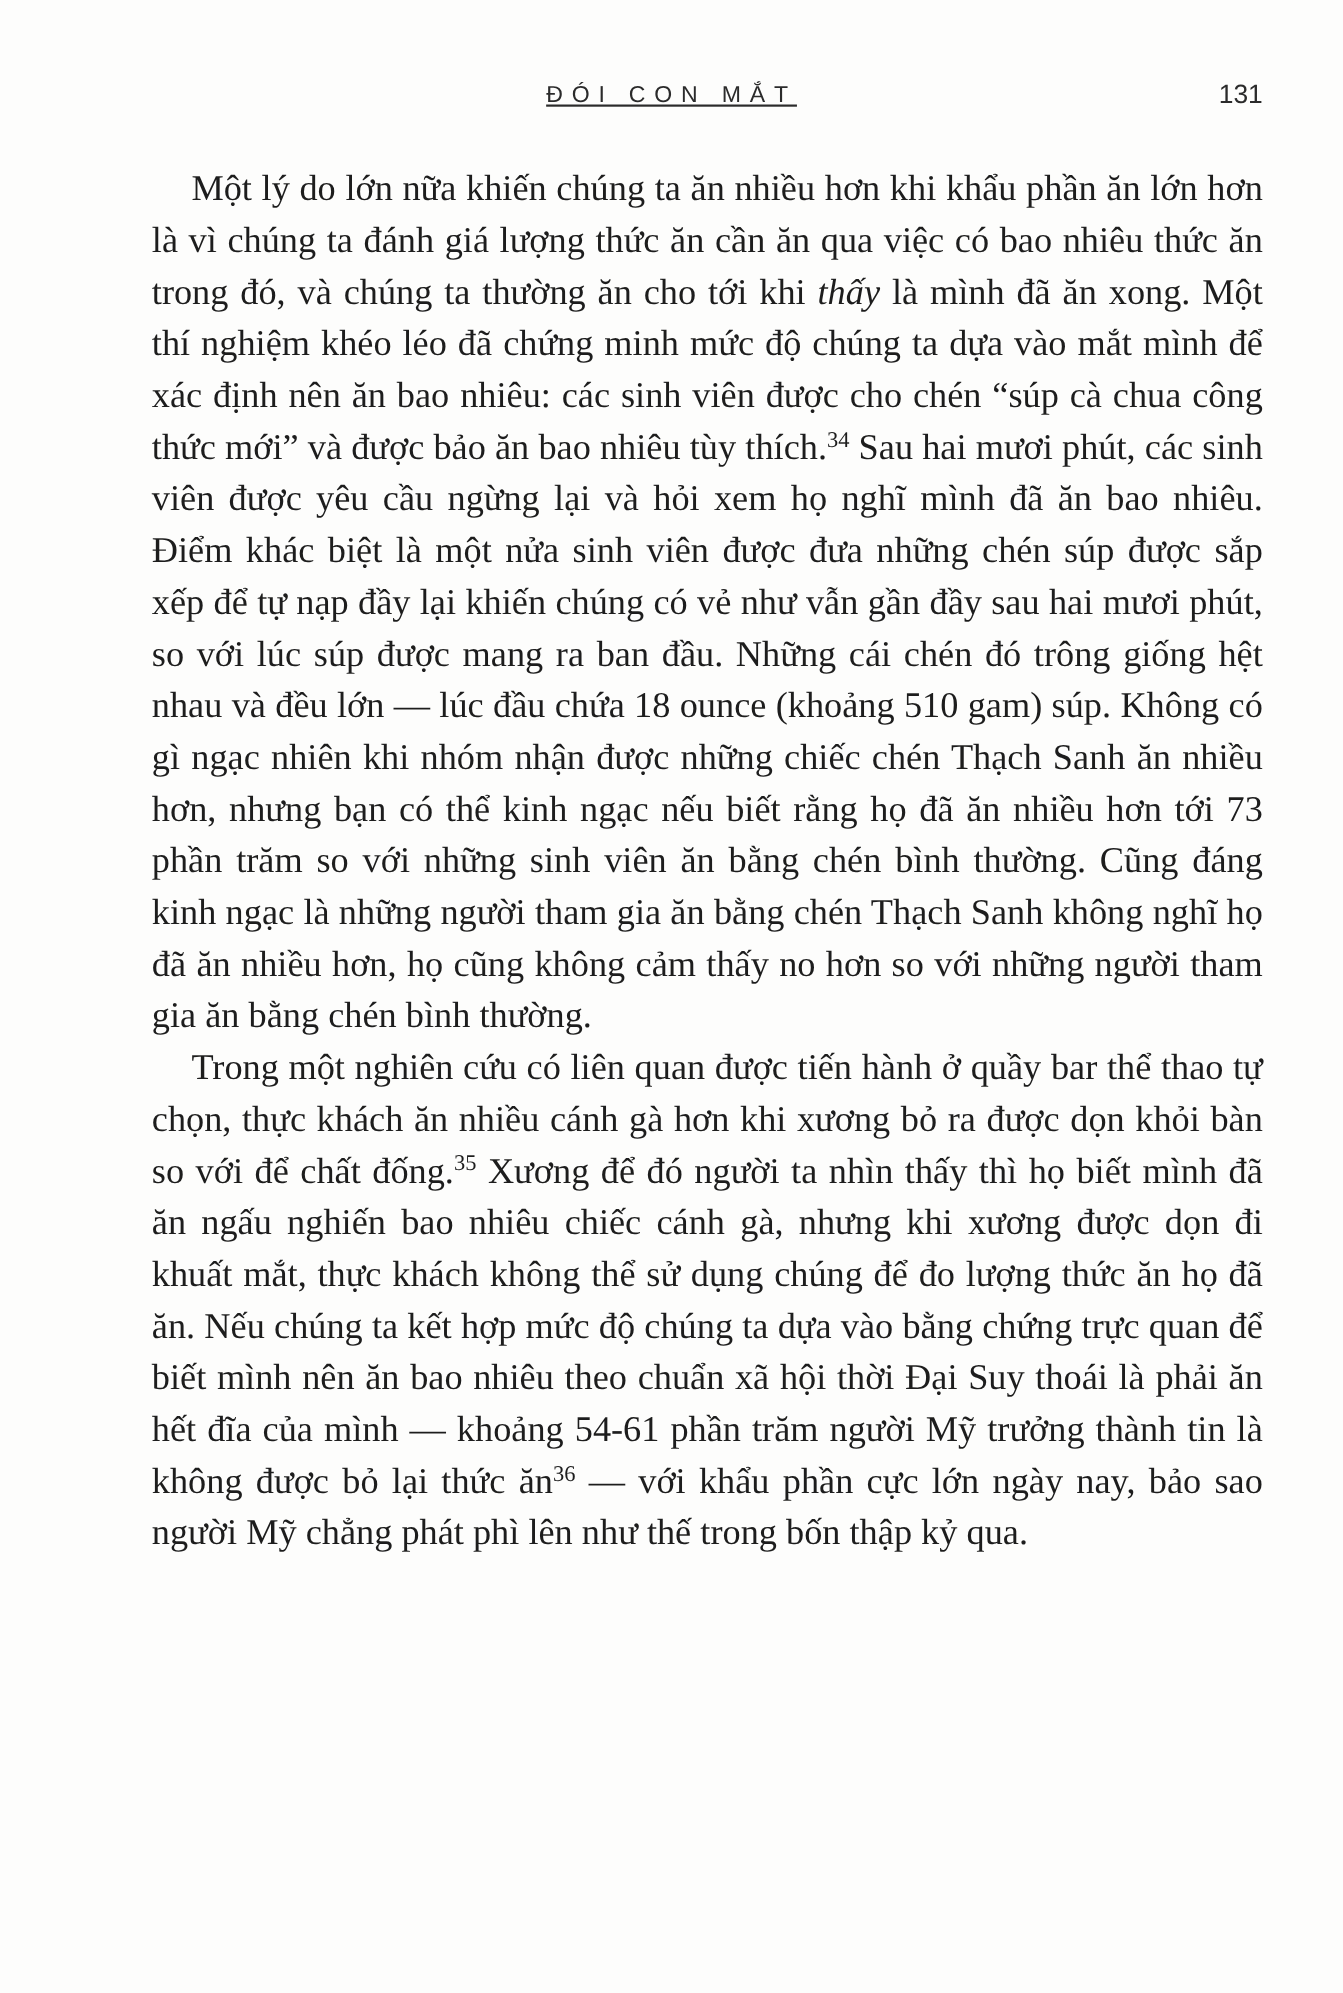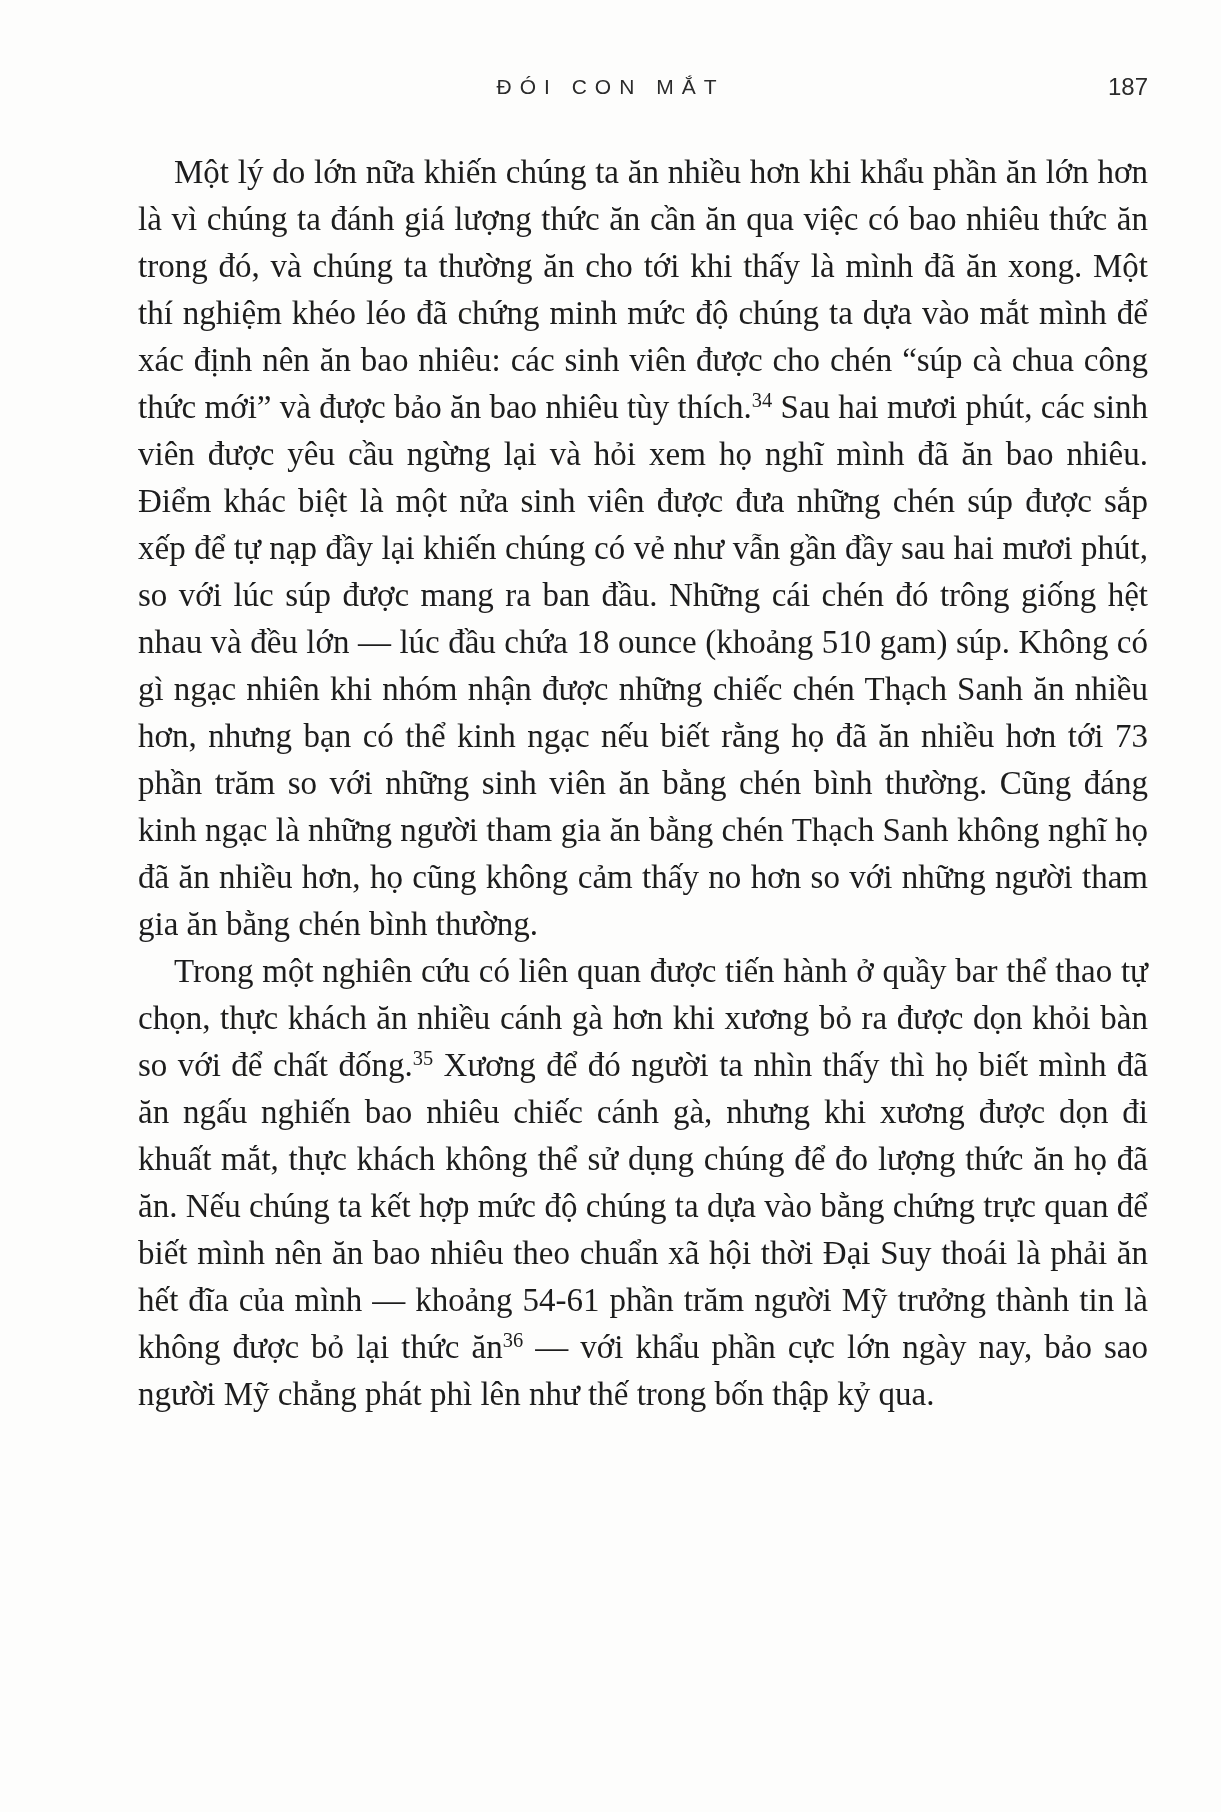--- a/index.html
+++ b/index.html
@@ -29,20 +29,21 @@
     position: absolute;
     left: 0;
     right: 0;
     text-align: center;
     font-family: "Liberation Sans", "DejaVu Sans", sans-serif;
     font-size: 21px;
     font-weight: 400;
     letter-spacing: 8px;
     color: #2b2b2b;
     text-transform: uppercase;
+    text-decoration: underline;
   }
   .page-number {
     position: absolute;
     right: 73px;
     top: 0;
     font-family: "Liberation Sans", "DejaVu Sans", sans-serif;
     font-size: 24px;
     font-weight: 400;
     color: #2b2b2b;
     line-height: 34px;
@@ -57,38 +58,39 @@
     line-height: 47px;
     color: #1d1d1d;
     text-align: justify;
   }
   .body-text p {
     margin: 0;
     padding: 0;
     text-indent: 36px;
   }
   .body-text .italic-term {
+    font-style: italic;
   }
   .body-text .footnote-ref {
     font-size: 0.62em;
     vertical-align: baseline;
     position: relative;
     top: -0.55em;
     line-height: 0;
     margin-top: 27px;
   }
 </style>
 </head>
 <body>
 
 <div class="page">
 
   <div class="running-header">
     <div class="chapter-title">ĐÓI CON MẮT</div>
-    <div class="page-number">187</div>
+    <div class="page-number">131</div>
   </div>
 
   <div class="body-text">
       <p><span>Một lý do lớn nữa khiến chúng ta ăn nhiều hơn khi khẩu phần ăn lớn hơn là vì chúng ta đánh giá lượng thức ăn cần ăn qua việc có bao nhiêu thức ăn trong đó, và chúng ta thường ăn cho tới khi </span><span class="italic-term">thấy</span><span> là mình đã ăn xong. Một thí nghiệm khéo léo đã chứng minh mức độ chúng ta dựa vào mắt mình để xác định nên ăn bao nhiêu: các sinh viên được cho chén “súp cà chua công thức mới” và được bảo ăn bao nhiêu tùy thích.</span><span class="footnote-ref">34</span><span> Sau hai mươi phút, các sinh viên được yêu cầu ngừng lại và hỏi xem họ nghĩ mình đã ăn bao nhiêu. Điểm khác biệt là một nửa sinh viên được đưa những chén súp được sắp xếp để tự nạp đầy lại khiến chúng có vẻ như vẫn gần đầy sau hai mươi phút, so với lúc súp được mang ra ban đầu. Những cái chén đó trông giống hệt nhau và đều lớn — lúc đầu chứa 18 ounce (khoảng 510 gam) súp. Không có gì ngạc nhiên khi nhóm nhận được những chiếc chén Thạch Sanh ăn nhiều hơn, nhưng bạn có thể kinh ngạc nếu biết rằng họ đã ăn nhiều hơn tới 73 phần trăm so với những sinh viên ăn bằng chén bình thường. Cũng đáng kinh ngạc là những người tham gia ăn bằng chén Thạch Sanh không nghĩ họ đã ăn nhiều hơn, họ cũng không cảm thấy no hơn so với những người tham gia ăn bằng chén bình thường.</span></p>
       <p><span>Trong một nghiên cứu có liên quan được tiến hành ở quầy bar thể thao tự chọn, thực khách ăn nhiều cánh gà hơn khi xương bỏ ra được dọn khỏi bàn so với để chất đống.</span><span class="footnote-ref">35</span><span> Xương để đó người ta nhìn thấy thì họ biết mình đã ăn ngấu nghiến bao nhiêu chiếc cánh gà, nhưng khi xương được dọn đi khuất mắt, thực khách không thể sử dụng chúng để đo lượng thức ăn họ đã ăn. Nếu chúng ta kết hợp mức độ chúng ta dựa vào bằng chứng trực quan để biết mình nên ăn bao nhiêu theo chuẩn xã hội thời Đại Suy thoái là phải ăn hết đĩa của mình — khoảng 54-61 phần trăm người Mỹ trưởng thành tin là không được bỏ lại thức ăn</span><span class="footnote-ref">36</span><span> — với khẩu phần cực lớn ngày nay, bảo sao người Mỹ chẳng phát phì lên như thế trong bốn thập kỷ qua.</span></p>
     </div>
 
 </div>
 
 </body></html>

